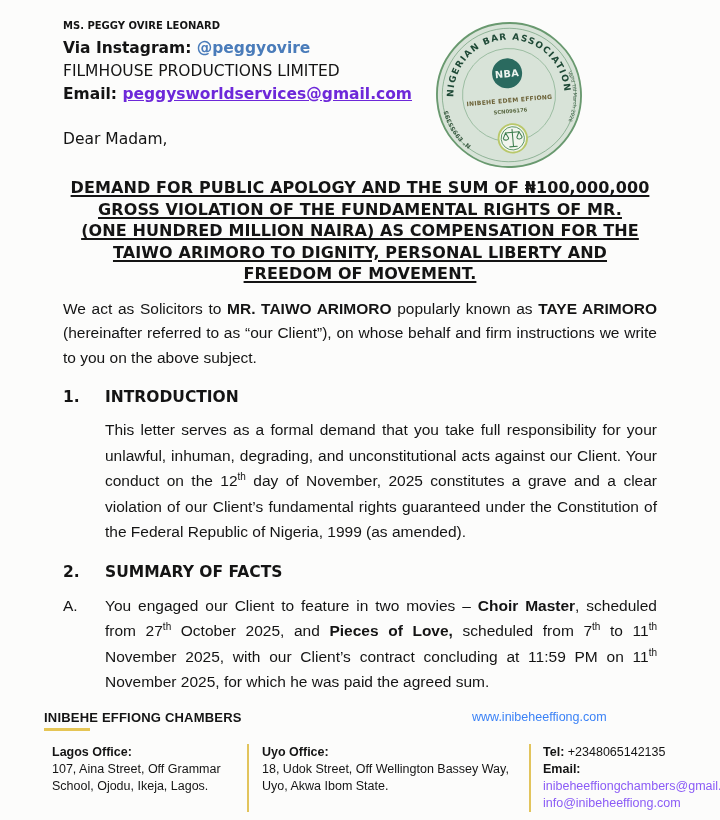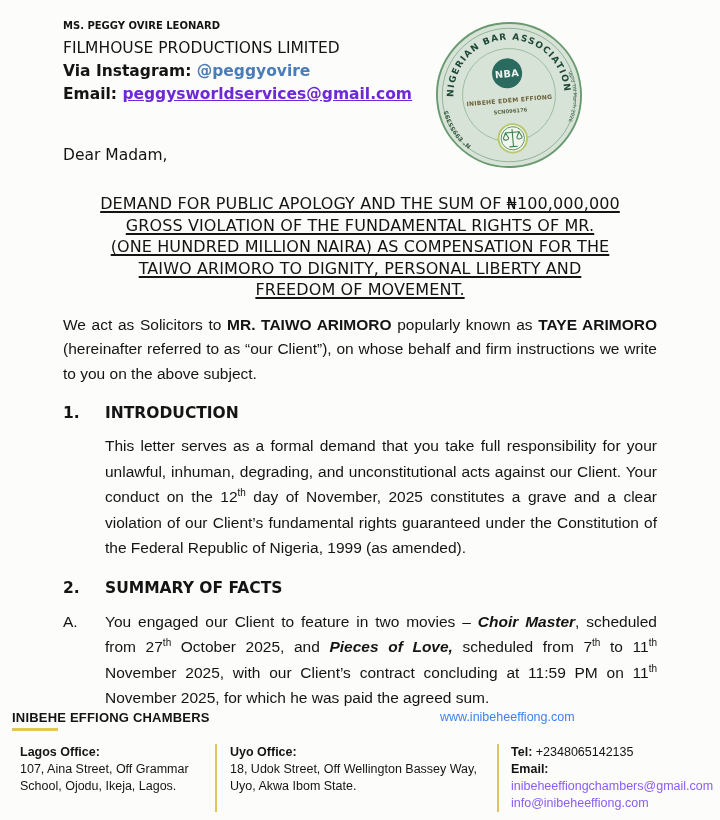--- a/index.html
+++ b/index.html
@@ -15,48 +15,48 @@
   }
   .dv { font-family:"DejaVu Sans", "Liberation Sans", sans-serif; }
   .content { padding:14px 63px 0 63px; }
 
   
   .hdr-line { font-size:15.5px; line-height:23px; }
   .recipient-name { font-weight:bold; font-size:10px; }
   .blue-handle { color:#4a7cba; font-weight:bold; text-decoration:none; }
   .blue-link  { color:#6d28d9; font-weight:bold; text-decoration:underline; }
   .b { font-weight:bold; }
-  .i { font-style:italic; }
+  .i { }
   sup { font-size:10px; line-height:0; }
 
-  .salutation { margin-top:38px; font-size:15.5px; line-height:23px; }
+  .salutation { margin-top:22px; font-size:15.5px; line-height:23px; }
 
   
-  .subject { margin-top:26px; text-align:center; font-weight:normal;
+  .subject { margin-top:26px; text-align:center; font-weight:bold;
              font-size:16px; line-height:21.5px; letter-spacing:0.1px; }
   .subject-line { text-decoration:underline; text-decoration-thickness:1.5px; text-underline-offset:2px; }
 
   
   .para { margin-top:12px; font-size:15.5px; line-height:24.5px; text-align:justify; }
 
   .sec { display:flex; margin-top:15px; font-size:15.5px; line-height:24px; }
   .sec-num { width:42px; flex:none; font-weight:bold; }
   .sec-head { font-weight:bold; }
   .sec-body { margin-left:42px; margin-top:8px; font-size:15.5px; line-height:25.5px; text-align:justify; }
 
   .item { display:flex; margin-top:9px; font-size:15.5px; line-height:25.5px; }
   .item-label { width:42px; flex:none; }
   .item-body { flex:1; text-align:justify; }
 
   
   .seal { position:absolute; left:430px; top:20px; width:158px; height:150px; }
   .seal svg { width:100%; height:100%; }
 
   
-  .footer { position:absolute; left:0; right:0; bottom:8px; padding:0 12px; font-size:12.5px; line-height:17px; }
+  .footer { position:absolute; left:12px; right:0; bottom:8px; padding:0 32px; font-size:12.5px; line-height:17px; }
   .footer-top { display:flex; align-items:flex-start; }
   .firm-wrap { width:428px; flex:none; }
   .firm-name { font-weight:bold; font-size:13px; letter-spacing:0.2px; }
   .firm-underline { width:46px; height:3px; background:#e5c554; margin-top:2px; }
   .website { font-weight:normal; text-decoration:none; color:#3b82f6; }
   .footer-cols { display:flex; margin-top:13px; }
   .fcol { padding-right:8px;margin-left:8px; }
   .fcol1 { width:187px; flex:none; }
   .fcol2 { width:274px; flex:none; border-left:2.5px solid #e2c45c; padding-left:13px; }
   .fcol3 { flex:1; border-left:2.5px solid #e2c45c; padding-left:12px; }
@@ -102,22 +102,22 @@
           </g>
         </g>
       </g>
     </svg>
   </div>
 
   <div class="content">
 
     <div class="dv">
       <div class="hdr-line recipient-name">MS. PEGGY OVIRE LEONARD</div>
+      <div class="hdr-line"><span class="b">Via Instagram: </span><a href="#" class="blue-handle">@peggyovire</a></div>
       <div class="hdr-line">FILMHOUSE PRODUCTIONS LIMITED</div>
-      <div class="hdr-line"><span class="b">Via Instagram: </span><a href="#" class="blue-handle">@peggyovire</a></div>
       <div class="hdr-line"><span class="b">Email: </span><a href="#" class="blue-link">peggysworldservices@gmail.com</a></div>
     </div>
 
     <div class="salutation dv">Dear Madam,</div>
 
     <div class="subject dv">
         <div class="subject-line">DEMAND FOR PUBLIC APOLOGY AND THE SUM OF ₦100,000,000</div>
         <div class="subject-line">GROSS VIOLATION OF THE FUNDAMENTAL RIGHTS OF MR.</div>
         <div class="subject-line">(ONE HUNDRED MILLION NAIRA) AS COMPENSATION FOR THE</div>
         <div class="subject-line">TAIWO ARIMORO TO DIGNITY, PERSONAL LIBERTY AND</div>

